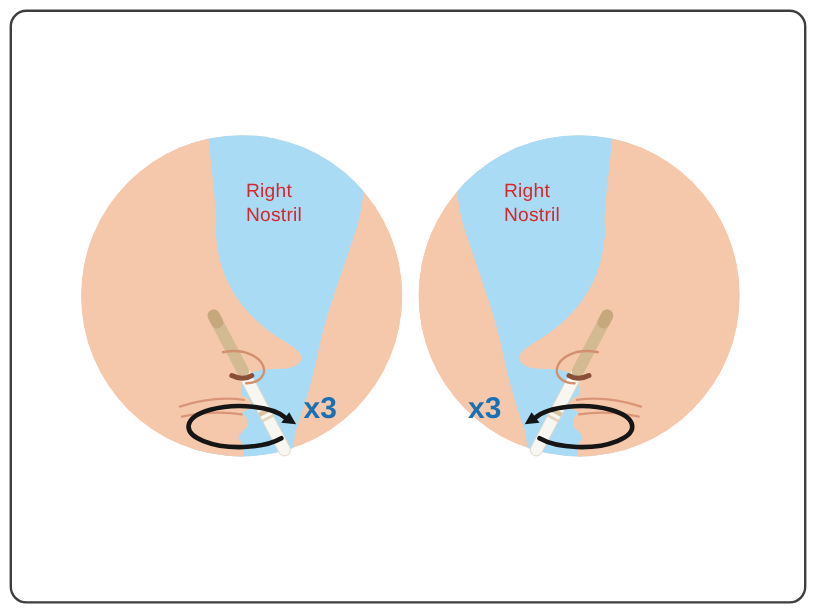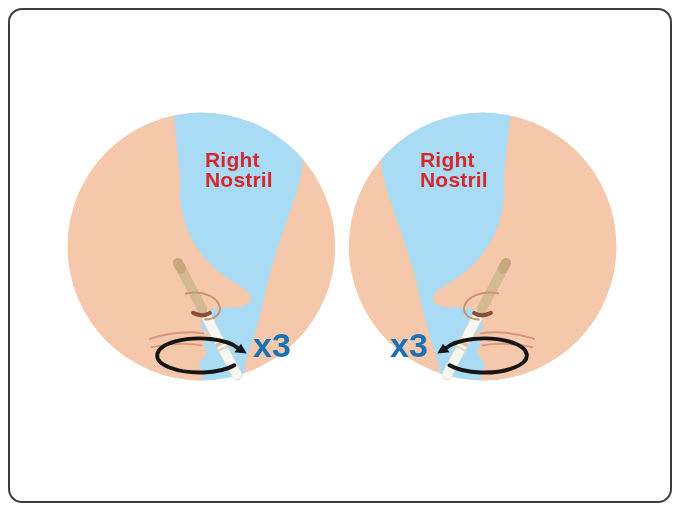--- a/index.html
+++ b/index.html
@@ -9,28 +9,28 @@
   }
   .frame{
     position:absolute;left:8px;top:8px;right:8px;bottom:8px;
     border:2.5px solid #3e3e3e;border-radius:14px;background:#ffffff;
   }
   .panel{position:absolute;top:108px;width:277px;height:277px;}
   .panel.p0{left:63px;}
   .panel.p1{left:344px;}
   .panel svg{position:absolute;left:0;top:0;width:100%;height:100%;display:block;}
   .nostril-label{
-    position:absolute;color:#d7262c;font-weight:bold;font-size:21px;line-height:20px;
+    position:absolute;color:#d7262c;font-weight:normal;font-size:16px;line-height:20px;
     letter-spacing:.2px;white-space:nowrap;
   }
   .p0 .nostril-label{left:142px;top:42px;}
   .p1 .nostril-label{left:76px;top:42px;}
   .nostril-label span{display:block;}
   .rot{
-    position:absolute;font-weight:bold;font-size:34px;color:#1871b5;
+    position:absolute;font-weight:bold;font-size:25px;color:#1871b5;
   }
   .p0 .rot{left:190px;top:218px;}
   .p1 .rot{left:46px;top:218px;}
 </style>
 </head>
 <body>
 
 <div class="frame"></div>
 
 <svg width="0" height="0" style="position:absolute" aria-hidden="true">

